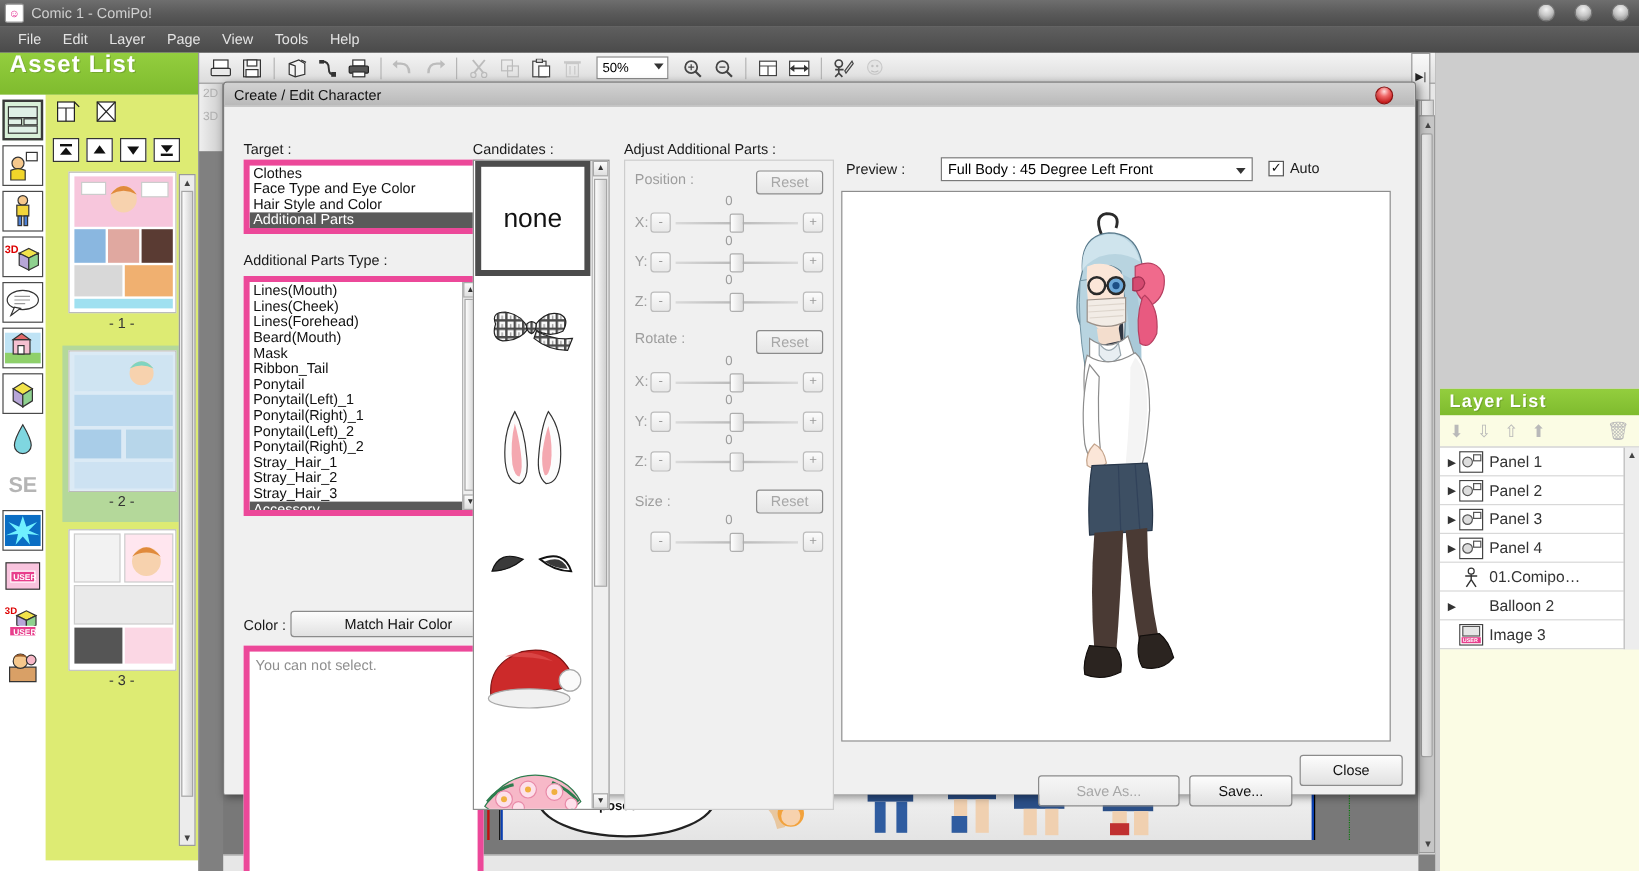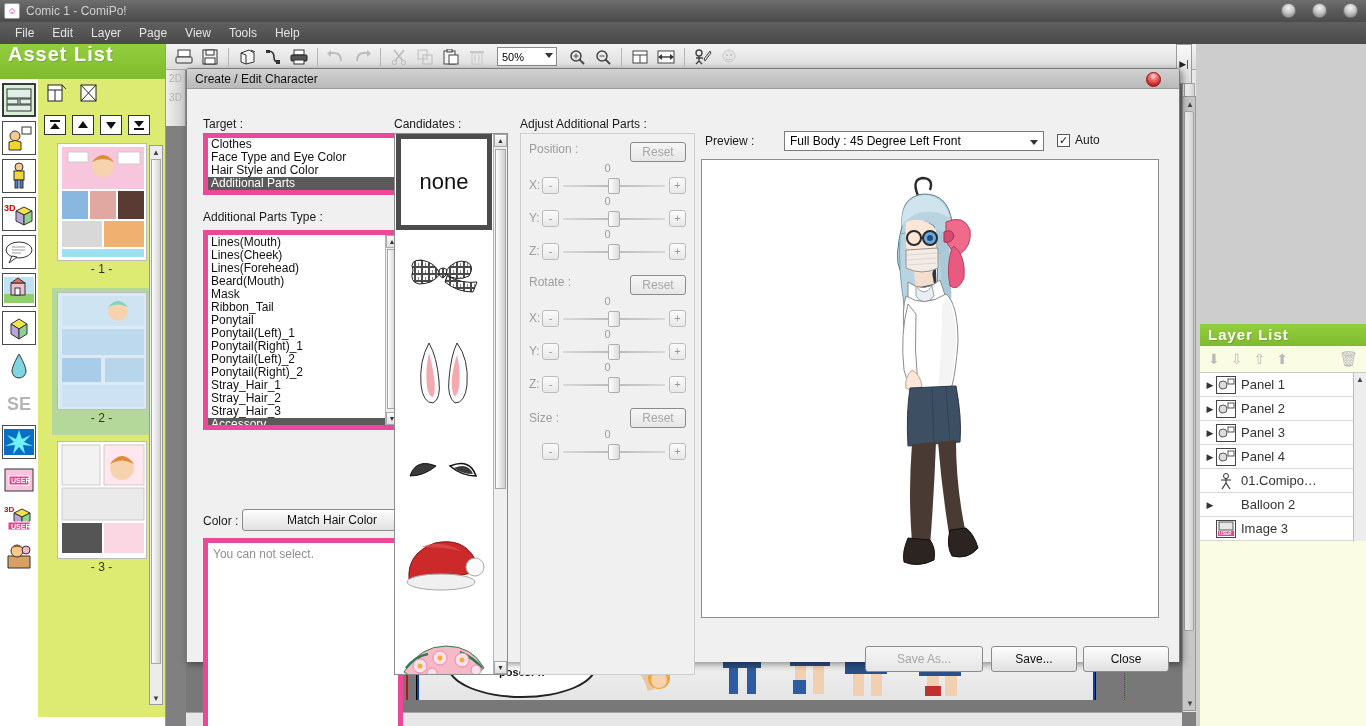--- a/index.html
+++ b/index.html
@@ -1077,17 +1077,17 @@
           <path d="M70 270 Q66 320 70 368 L88 372 Q92 322 94 268Z" fill="#4a3a34"></path>
           <path d="M96 268 Q100 318 108 366 L124 360 Q114 314 114 266Z" fill="#4a3a34"></path>
 
           <path d="M66 364 Q60 378 62 388 Q76 394 92 386 Q94 374 88 366Z" fill="#2b2420" stroke="#120e0c"></path>
           <path d="M108 356 Q104 372 110 382 Q126 386 136 374 Q132 360 124 354Z" fill="#2b2420" stroke="#120e0c"></path>
         </svg>
       </div>
 
       <div class="btn disabled" style="position:absolute;left:678px;top:557px;width:118px;height:26px">Save As...</div>
       <div class="btn" style="position:absolute;left:804px;top:557px;width:86px;height:26px">Save...</div>
-      <div class="btn" style="position:absolute;left:896px;top:557px;width:86px;height:26px">Close</div>
+      <div class="btn" style="position:absolute;left:896px;top:540px;width:86px;height:26px">Close</div>
     </div>
   </div>
 
 </div>
 
 </body></html>

